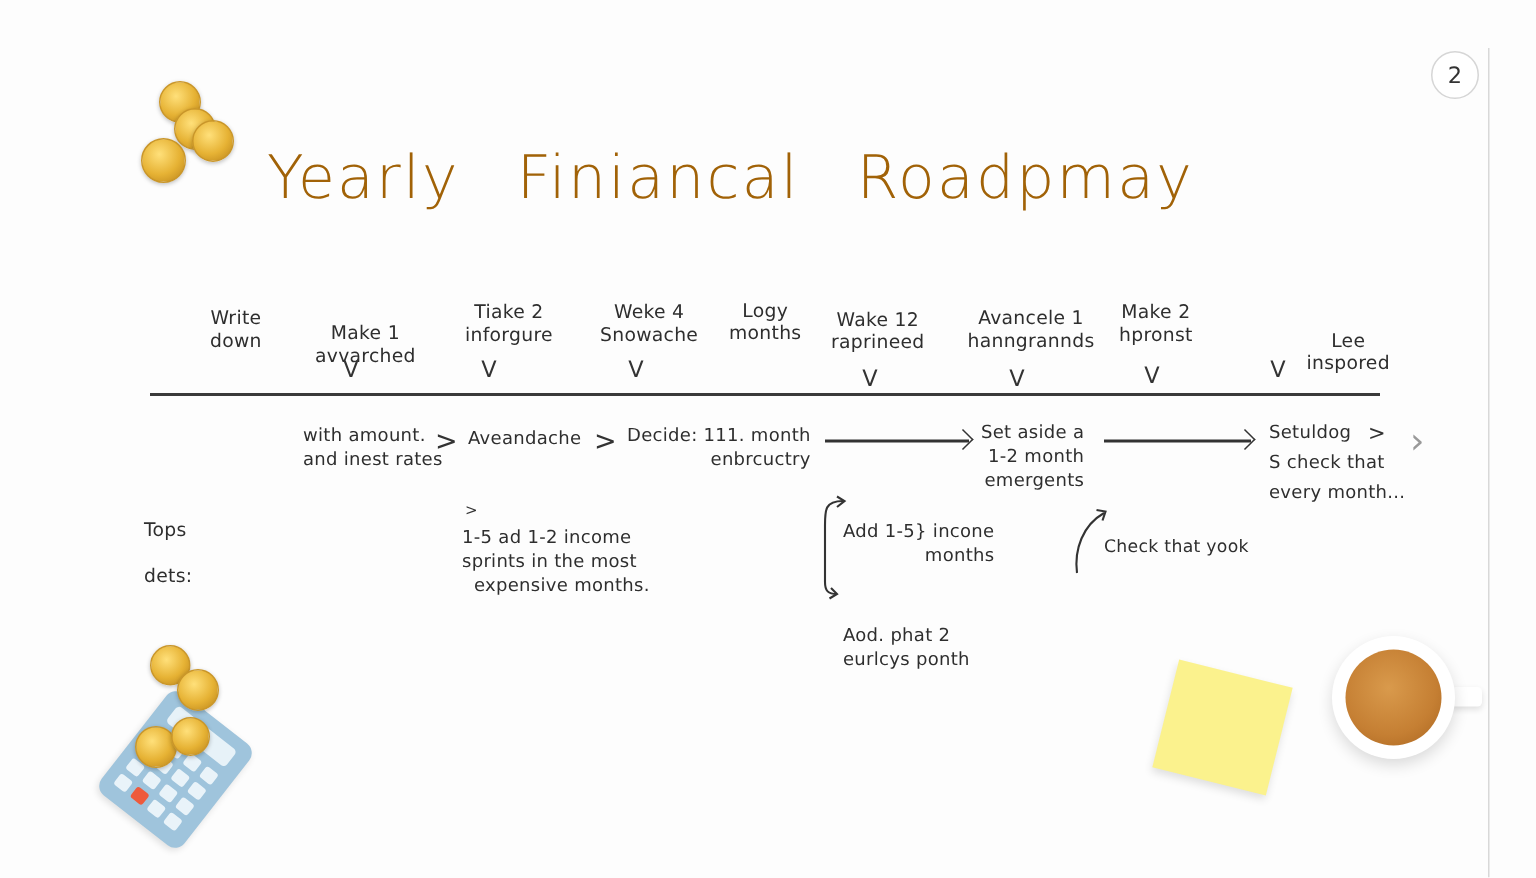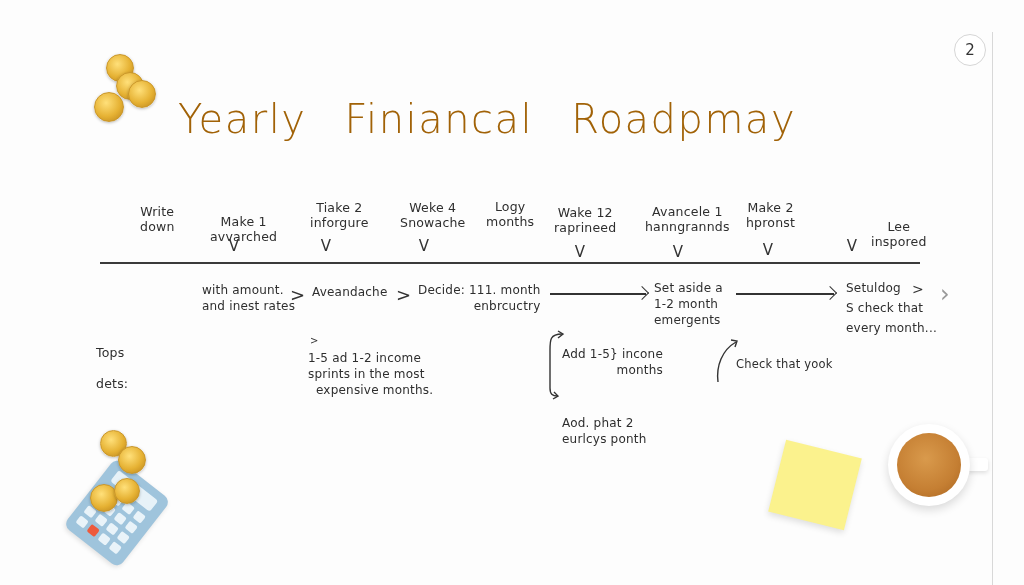--- a/index.html
+++ b/index.html
@@ -160,21 +160,21 @@
     <div>and inest rates</div>
   </div>
   <div class="arrow-small" style="left:290px;top:286px;">&gt;</div>
   <div class="note hand" style="left:312px;top:284px;">Aveandache</div>
   <div class="arrow-small" style="left:396px;top:286px;">&gt;</div>
   <div class="note hand" style="left:418px;top:282px;">
     <div>Decide: 111. month</div>
     <div style="padding-left:4px;text-align:right;">enbrcuctry</div>
   </div>
   <div class="long-arrow" style="left:550px;top:293px;width:96px;"></div>
-  <div class="note hand" style="left:654px;top:280px;text-align:left;">
+  <div class="note hand" style="left:654px;top:280px;text-align:right;">
     <div>Set aside a</div>
     <div>1-2 month</div>
     <div>emergents</div>
   </div>
   <div class="long-arrow" style="left:736px;top:293px;width:98px;"></div>
   <div class="note hand" style="left:846px;top:278px;line-height:20px;">
     <div>Setuldog</div>
     <div>S check that</div>
     <div>every month...</div>
   </div>

